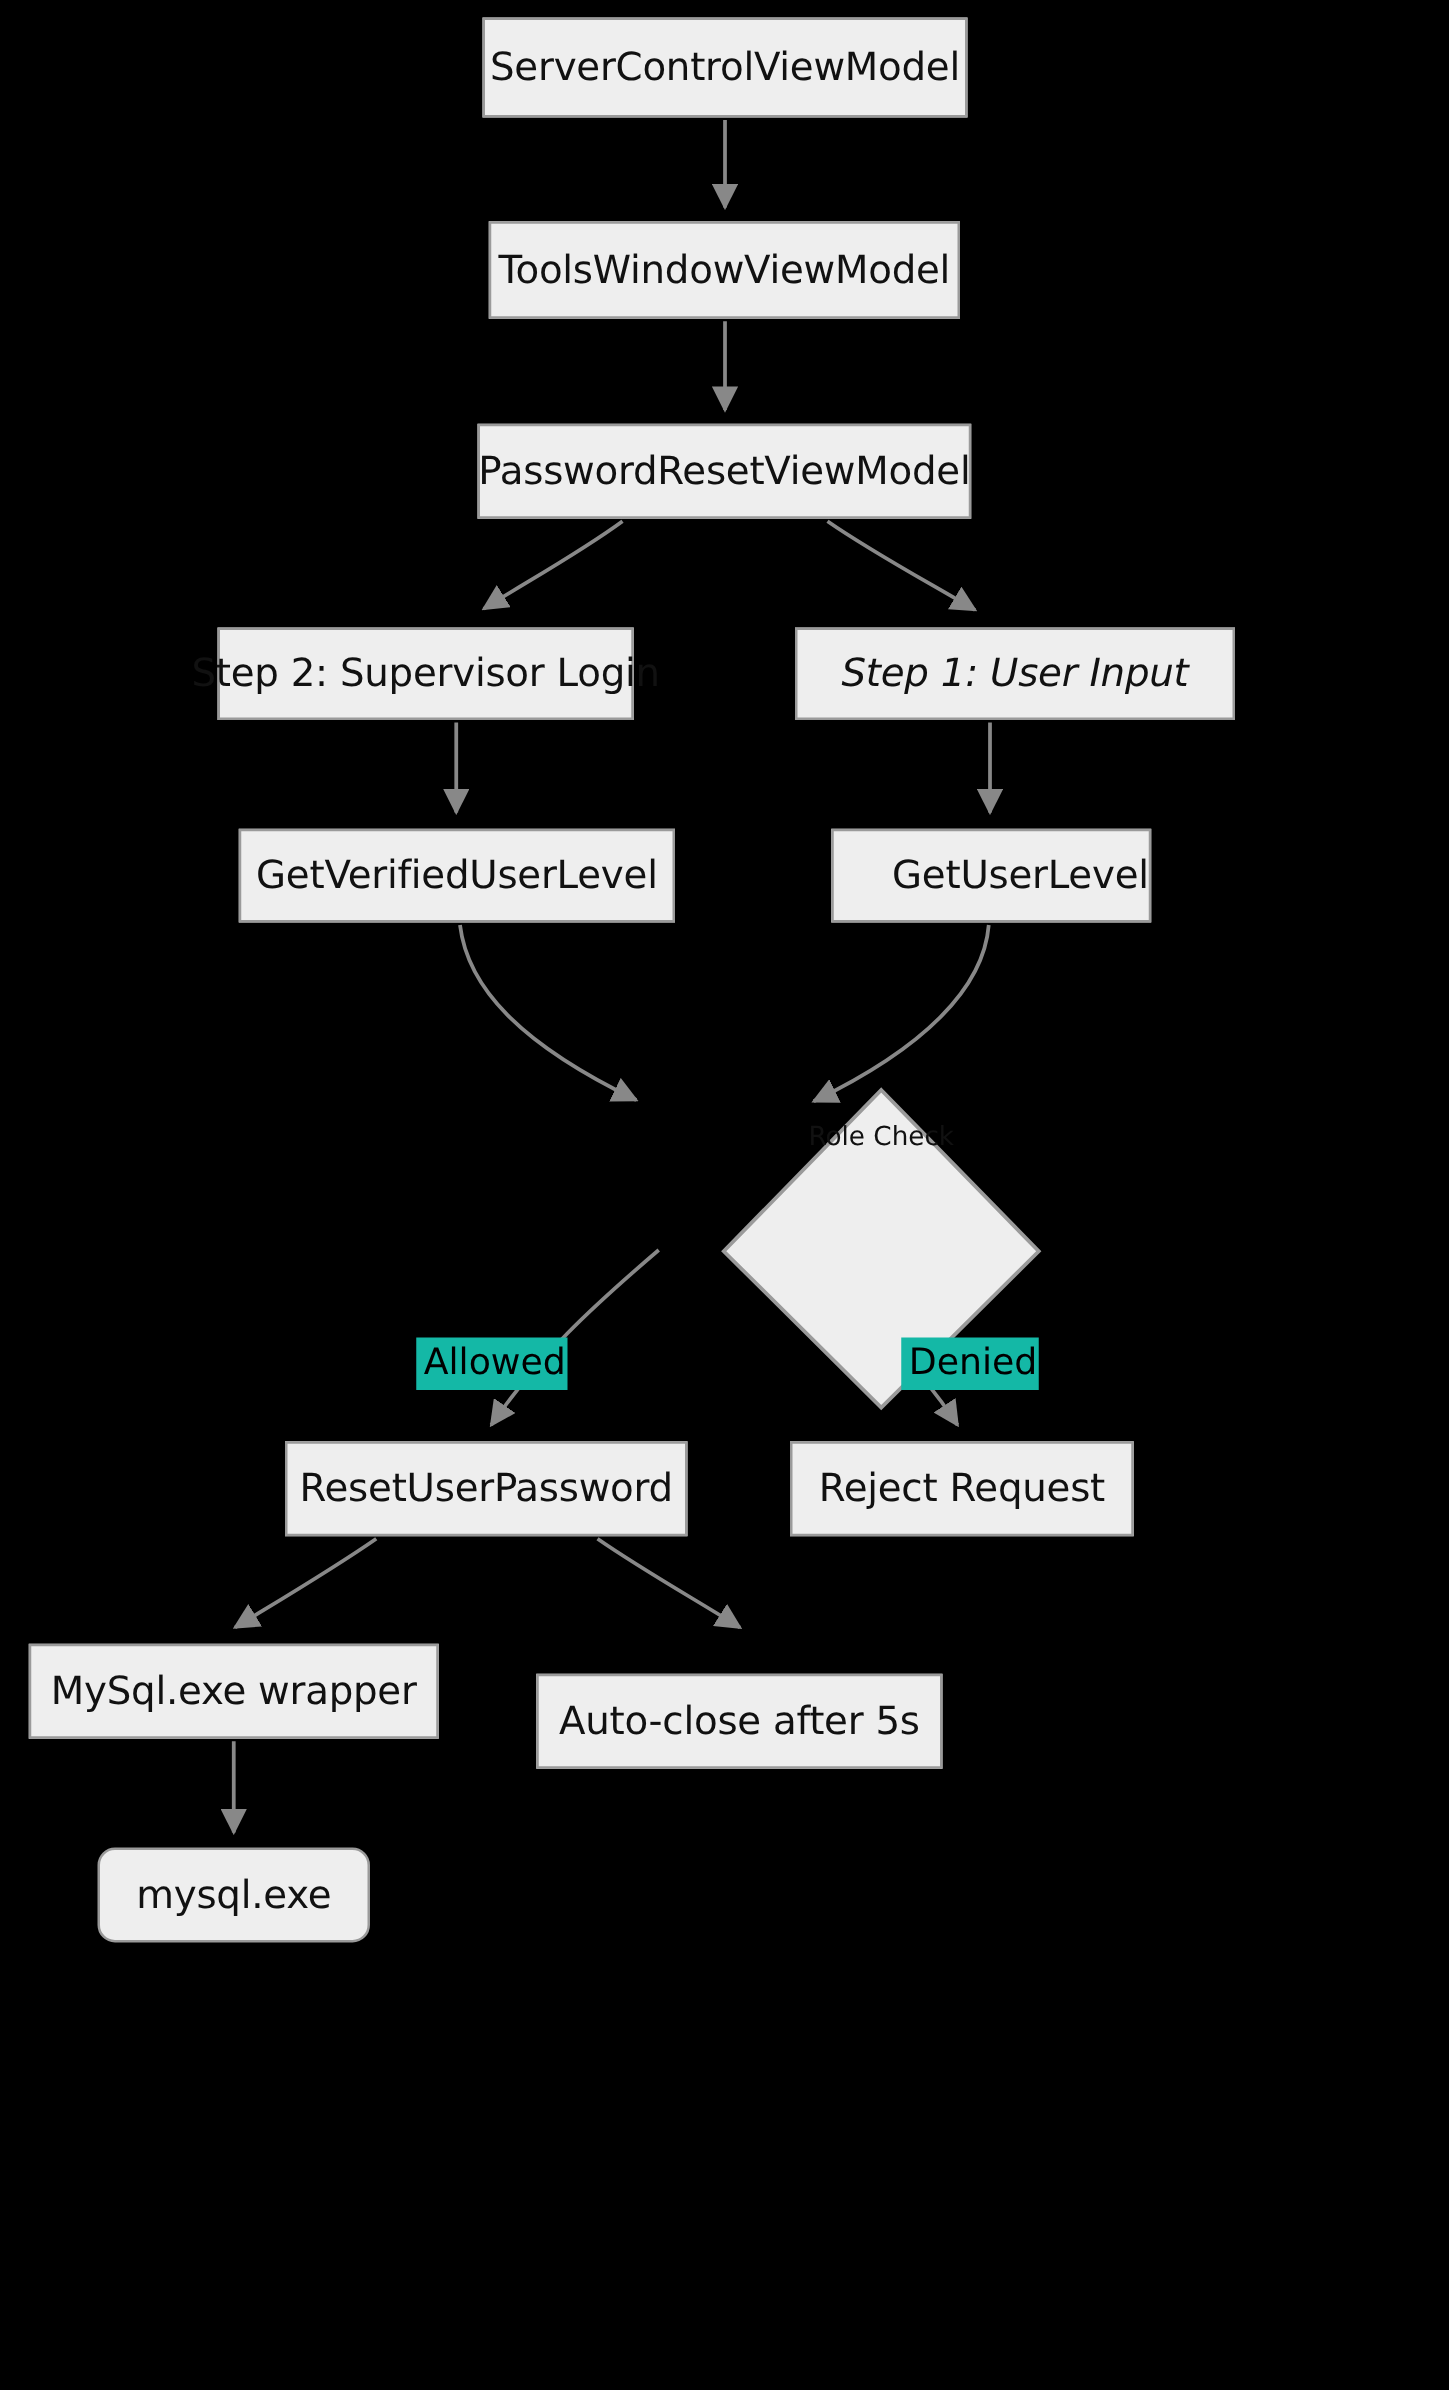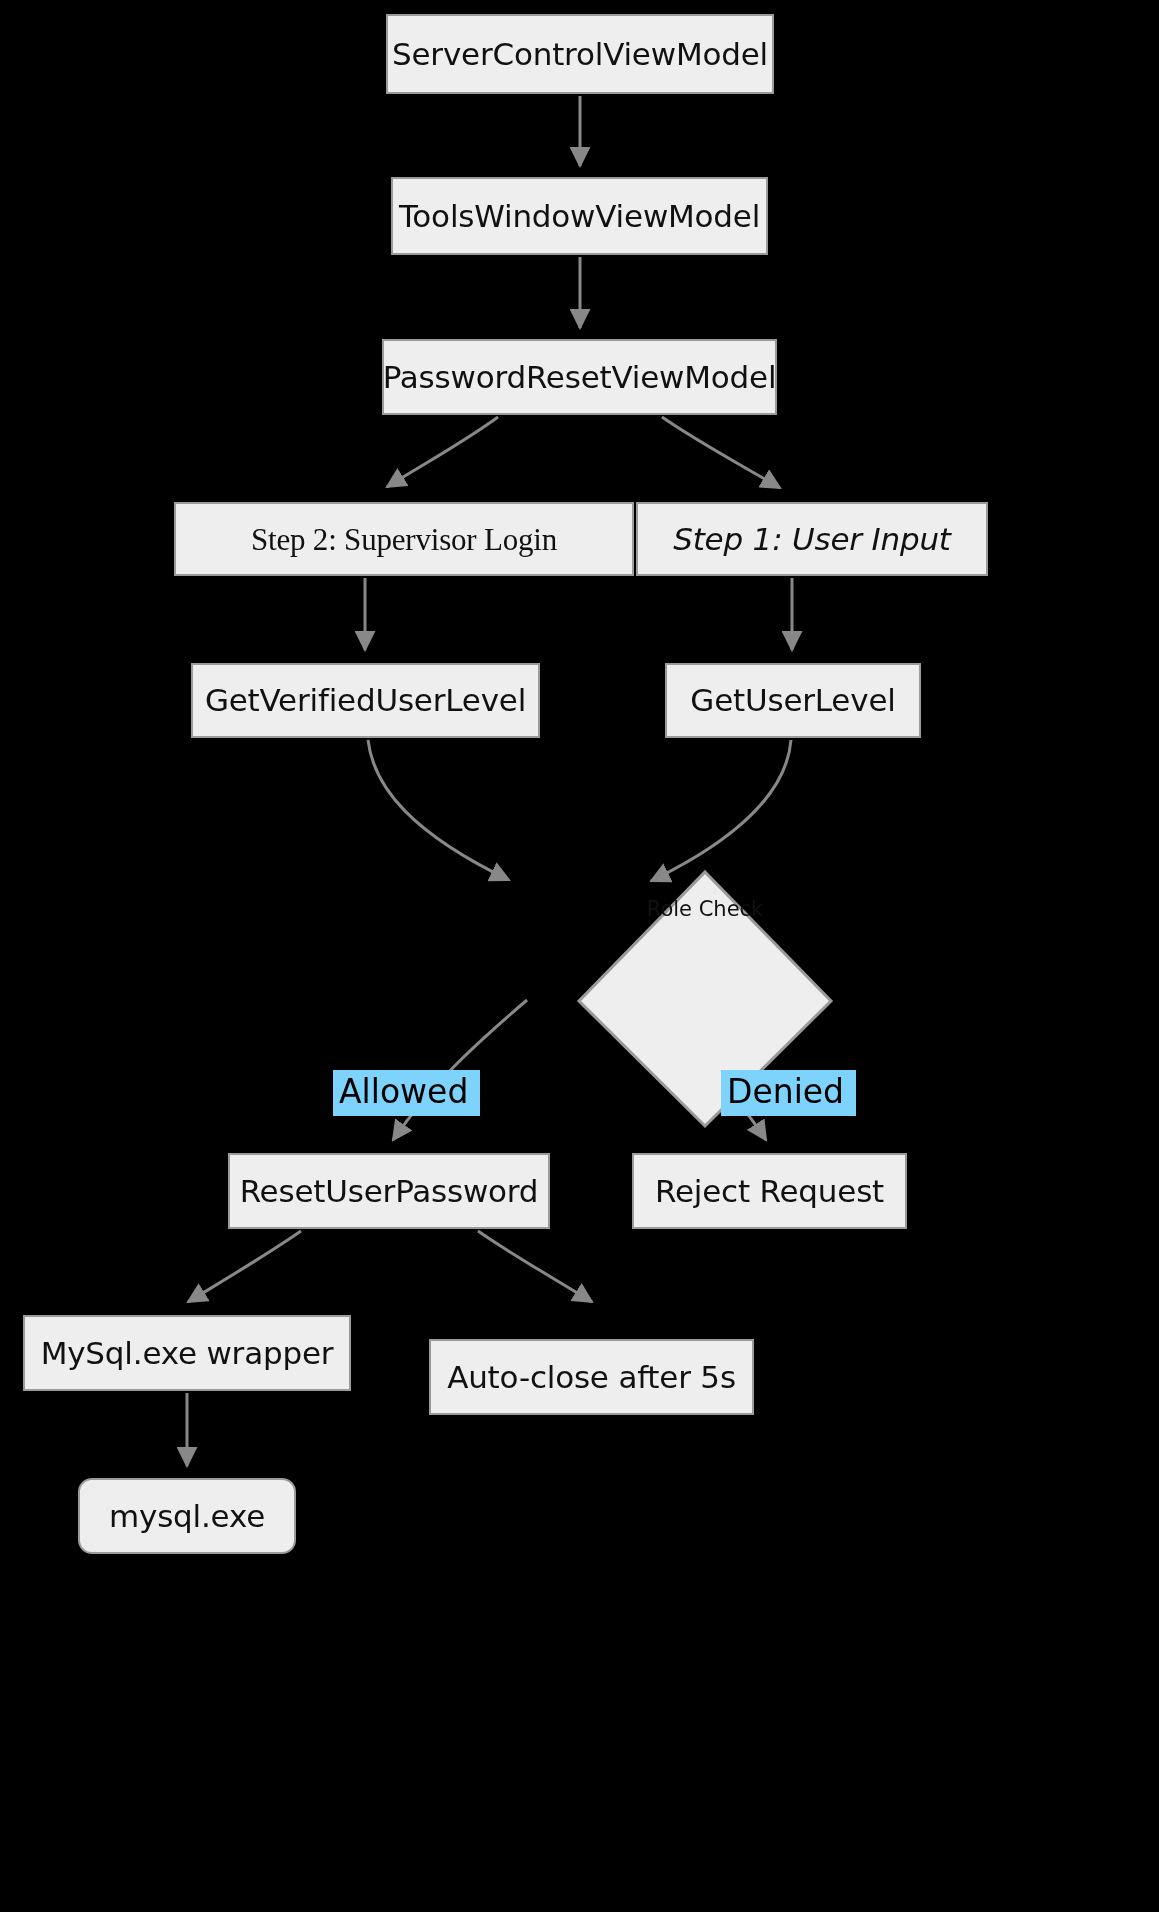--- a/index.html
+++ b/index.html
@@ -61,26 +61,26 @@
     left: 0; top: 0;
     width: 100%;
     height: 100%;
   }
   .decision .dia-label {
     position: relative;
     z-index: 3;
   }
   .edge-label {
     position: absolute;
-    background: #7dd3fc;
+    background: #14b8a6;
     color: #000000;
-    font-size: 33px;
+    font-size: 29px;
     font-family: "DejaVu Sans", sans-serif;
     line-height: 1;
-    padding: 5px 12px 8px 6px;
+    padding: 5px 1px 8px 6px;
     white-space: nowrap;
     z-index: 4;
   }
 </style>
 </head>
 <body>
 
 <div id="canvas">
 
   <svg class="edges" viewBox="0 0 1159 1912" xmlns="http://www.w3.org/2000/svg">
@@ -122,33 +122,33 @@
   </div>
 
   <div class="node" style="left:379px;top:177px;width:377px;height:78px;">
     <span>ToolsWindowViewModel</span>
   </div>
 
   <div class="node" style="left:370px;top:339px;width:395px;height:76px;">
     <span>PasswordResetViewModel</span>
   </div>
 
-  <div class="node" style="left:162px;top:502px;width:460px;height:74px;font-family:Liberation Serif, serif;">
+  <div class="node" style="left:162px;top:502px;width:333px;height:74px;">
     <span>Step 2: Supervisor Login</span>
   </div>
 
   <div class="node" style="left:624px;top:502px;width:352px;height:74px;font-style:italic;">
     <span>Step 1: User Input</span>
   </div>
 
   <div class="node" style="left:179px;top:663px;width:349px;height:75px;">
     <span>GetVerifiedUserLevel</span>
   </div>
 
-  <div class="node" style="left:653px;top:663px;width:256px;height:75px;">
+  <div class="node" style="left:653px;top:663px;width:256px;height:75px;justify-content:flex-end;">
     <span>GetUserLevel</span>
   </div>
 
   <div class="decision" style="left:462px;top:820px;width:462px;height:436px;">
     <svg class="dia-shape" viewBox="0 0 462 436" xmlns="http://www.w3.org/2000/svg">
       <polygon points="231,182 357,311 231,436 105,311" fill="#eeeeee" stroke="#9a9a9a" stroke-width="3" transform="translate(0,-130)"></polygon>
     </svg>
     <span class="dia-label" style="position:absolute;left:0;top:0;width:462px;height:436px;display:flex;align-items:center;justify-content:center;transform:translate(0px,-129px);">Role Check</span>
   </div>
 

